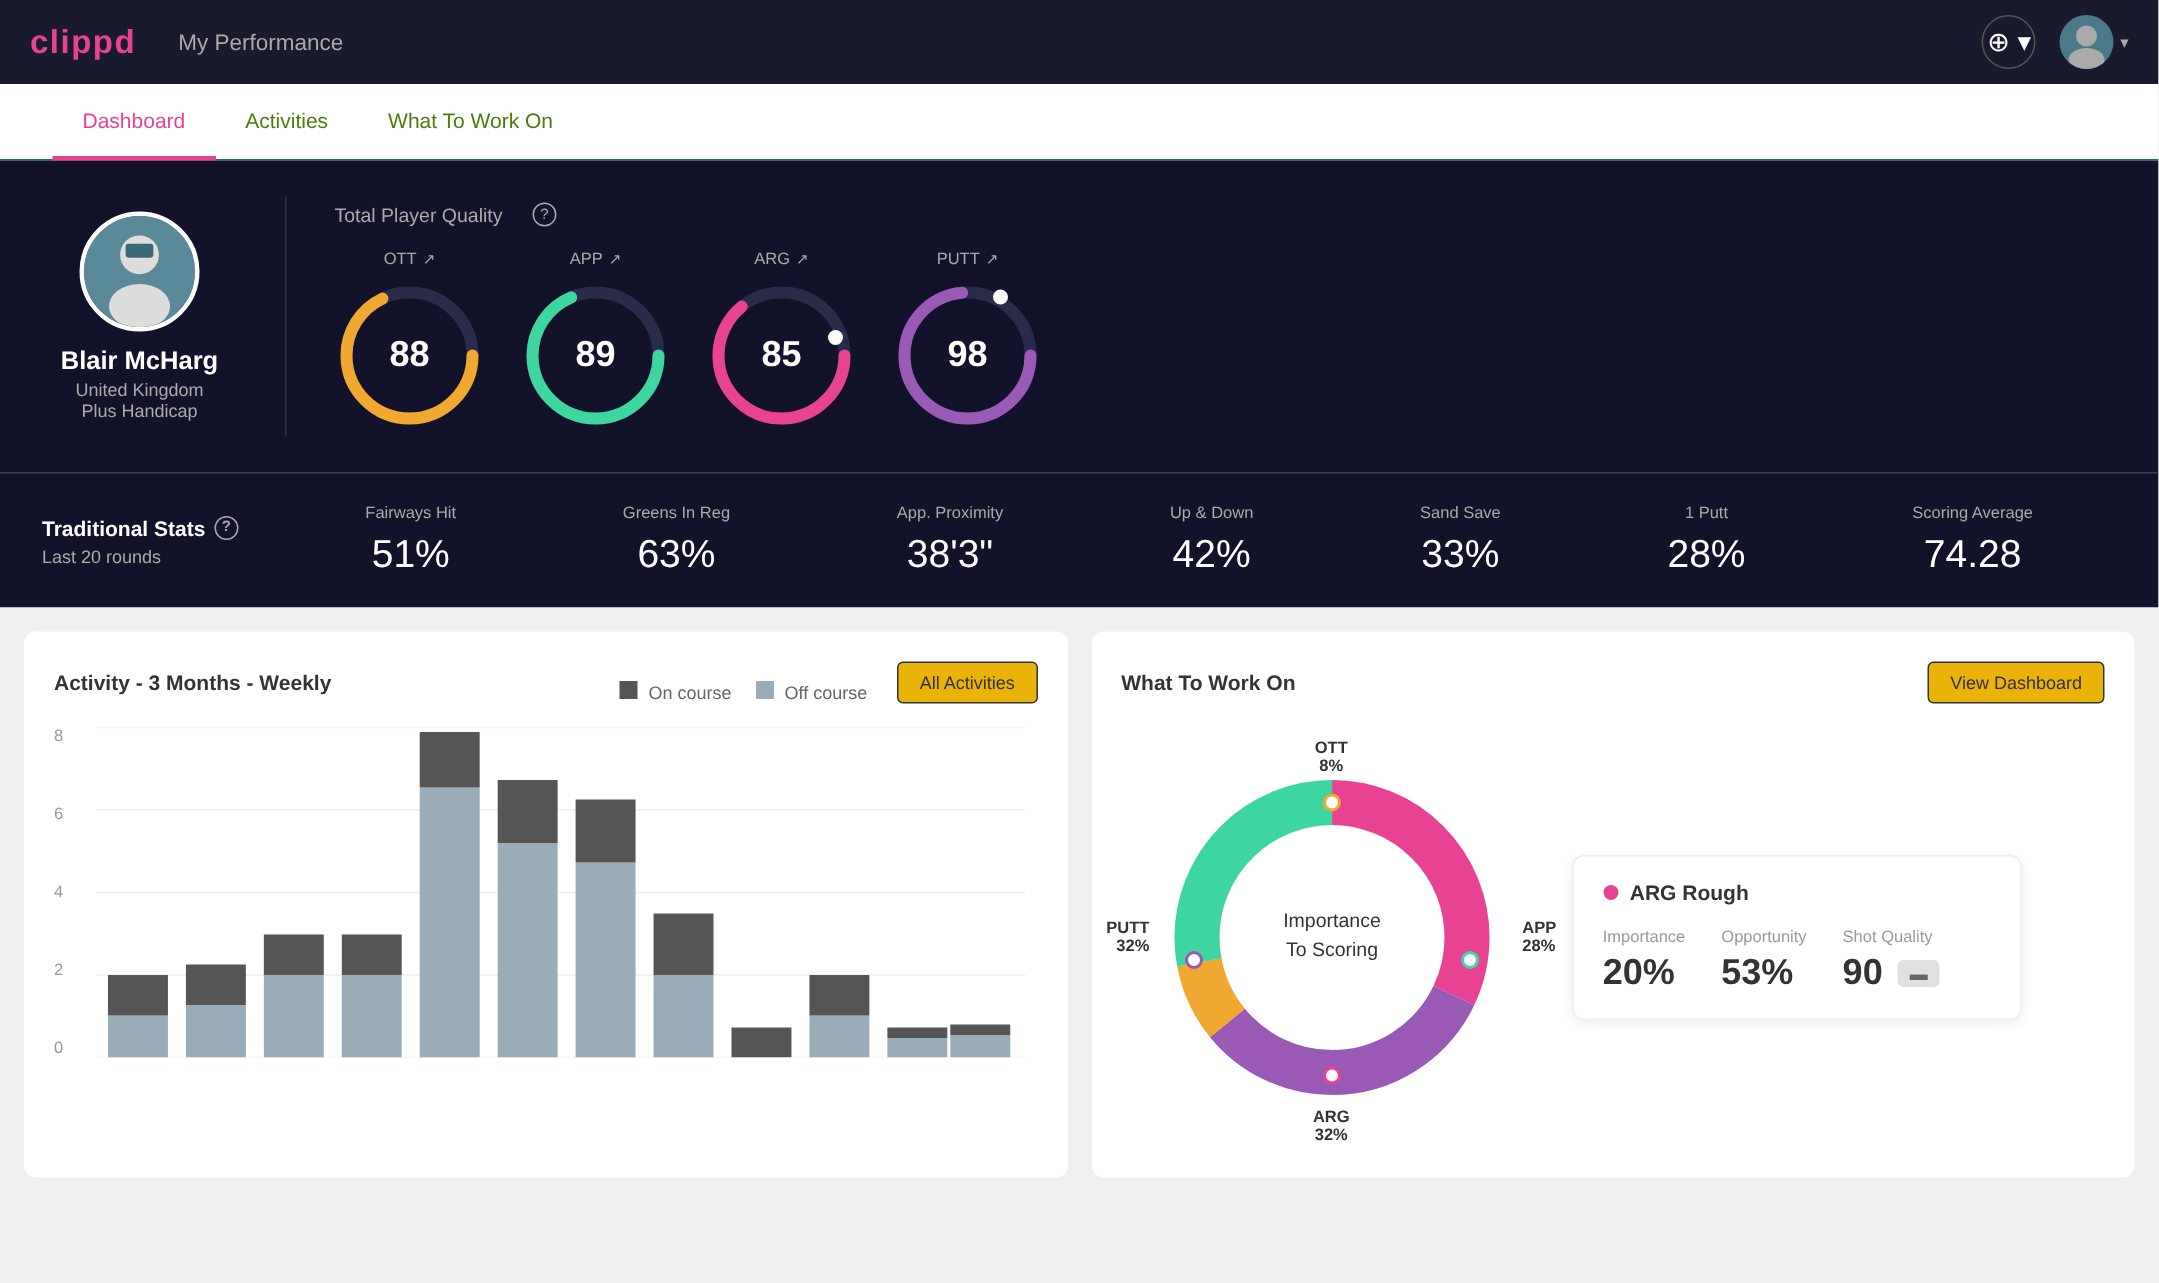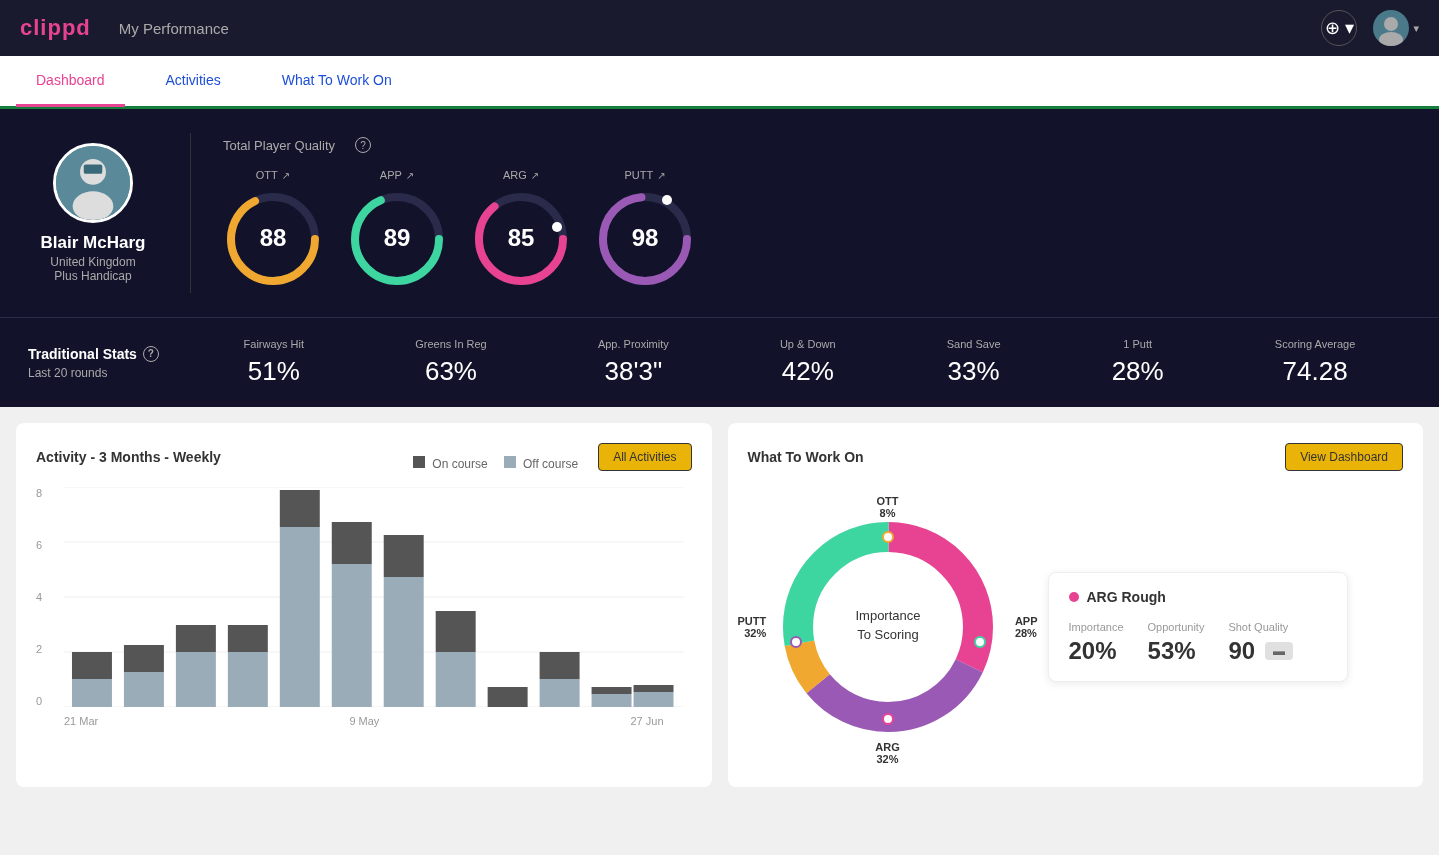--- a/index.html
+++ b/index.html
@@ -26,29 +26,28 @@
     .avatar-btn {
       width: 36px; height: 36px; border-radius: 50%;
       background: #4a7a8a; cursor: pointer; display: flex; align-items: center; justify-content: center;
       color: #fff; font-size: 12px; overflow: hidden;
     }
 
     
     .tab-bar {
       background: #fff;
       display: flex;
-      border-bottom: 3px solid #15803d;
-      padding: 0 16px;
-      gap: 21px;
+      border-bottom: 1px solid #15803d;
+      padding: 0 35px;
     }
     .tab-item {
       padding: 16px 20px;
       cursor: pointer;
       font-size: 14px;
-      color: #1d4ed8;
+      color: #4d7c0f;
       border-bottom: 3px solid transparent;
       margin-bottom: -1px;
     }
     .tab-item.active {
       color: #e84393;
       border-bottom: 3px solid #e84393;
       font-weight: 500;
     }
 
     
@@ -393,25 +392,20 @@
 
         <rect x="496" y="192" width="40" height="28" fill="#9aacb8"></rect>
         <rect x="496" y="165" width="40" height="27" fill="#555"></rect>
 
         <rect x="548" y="207" width="40" height="13" fill="#9aacb8"></rect>
         <rect x="548" y="200" width="40" height="7" fill="#555"></rect>
 
         <rect x="590" y="205" width="40" height="15" fill="#9aacb8"></rect>
         <rect x="590" y="198" width="40" height="7" fill="#555"></rect>
       </svg>
-      <div class="chart-x-labels">
-        <span>21 Mar</span>
-        <span>9 May</span>
-        <span>27 Jun</span>
-      </div>
     </div>
   </div>
 
   <div class="panel work-panel">
     <div class="panel-header">
       <div class="panel-title">What To Work On</div>
       <button class="btn-outline">View Dashboard</button>
     </div>
     <div class="work-inner">
 

